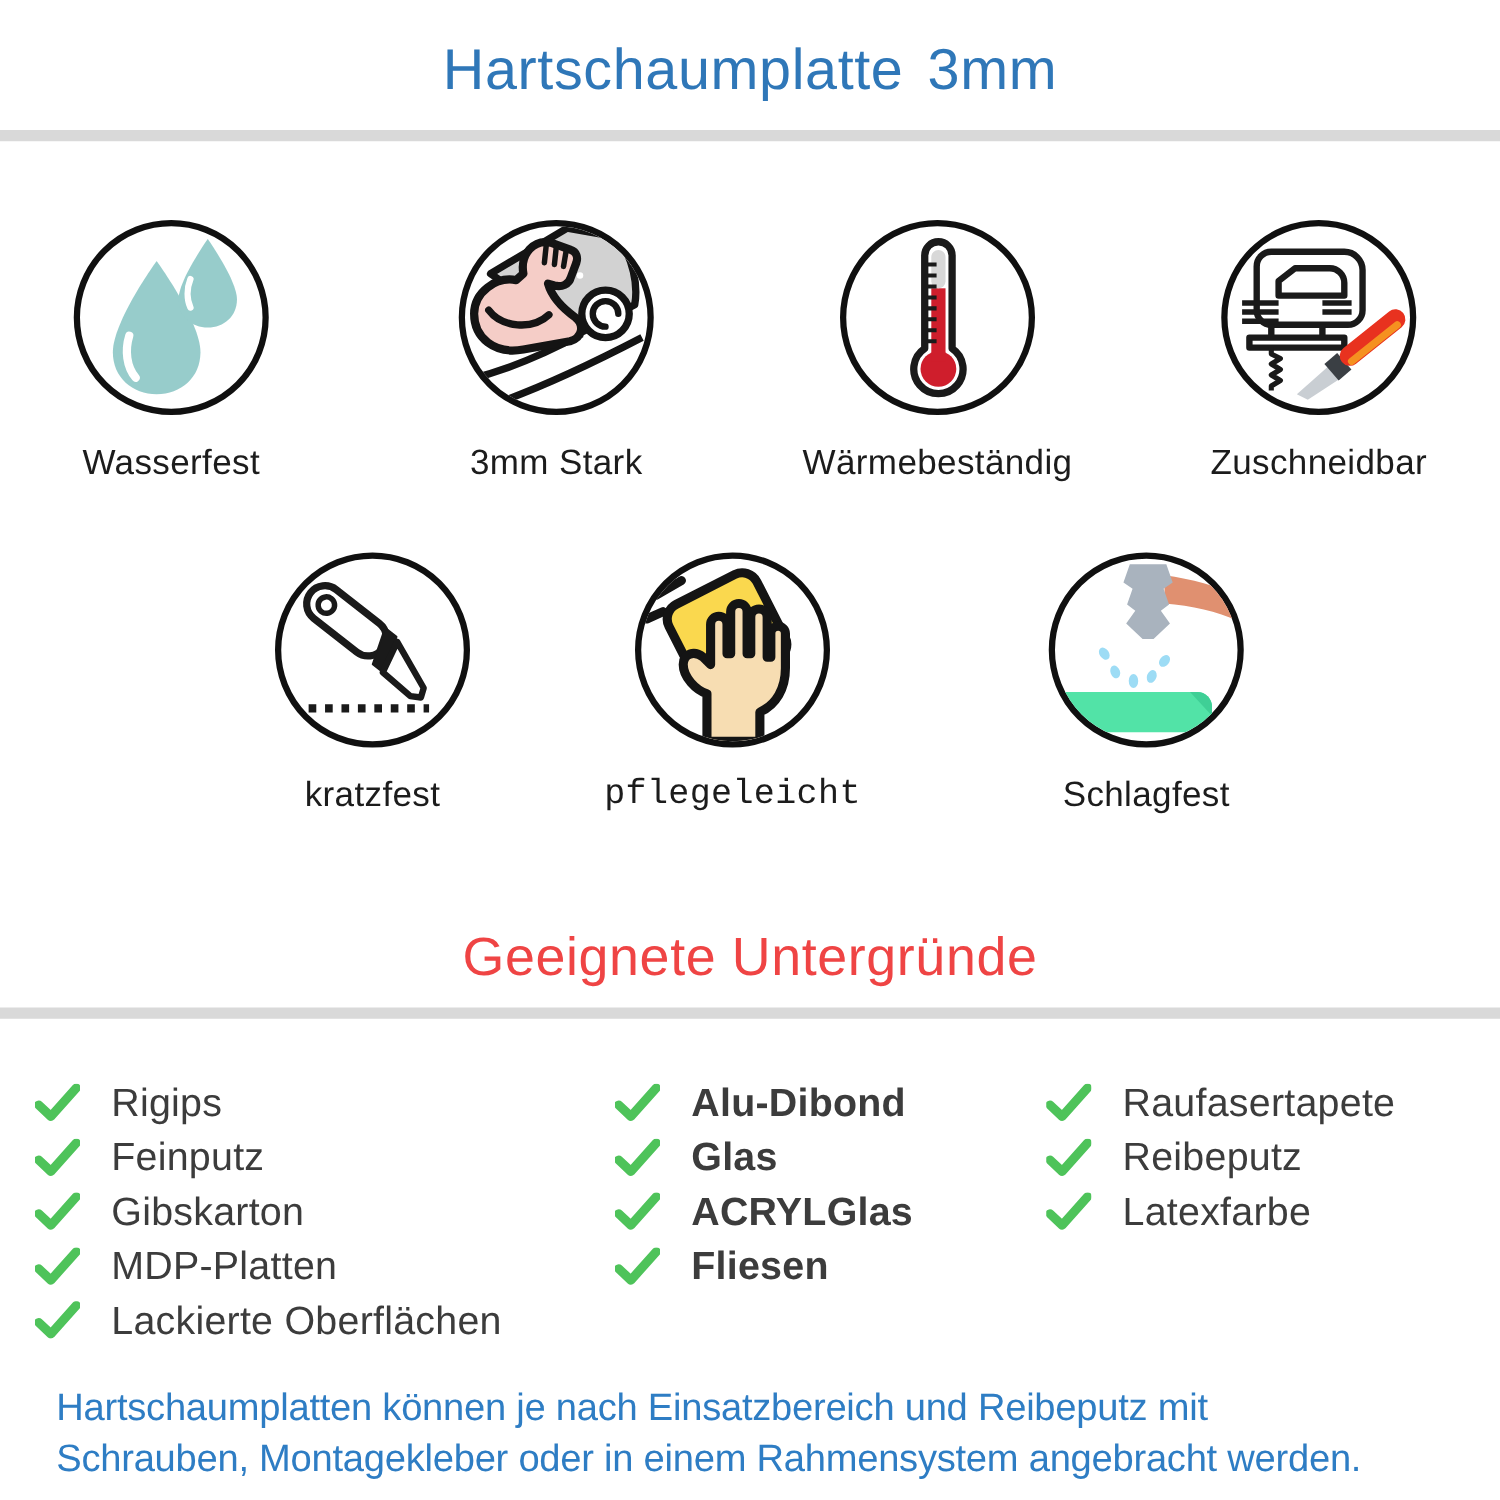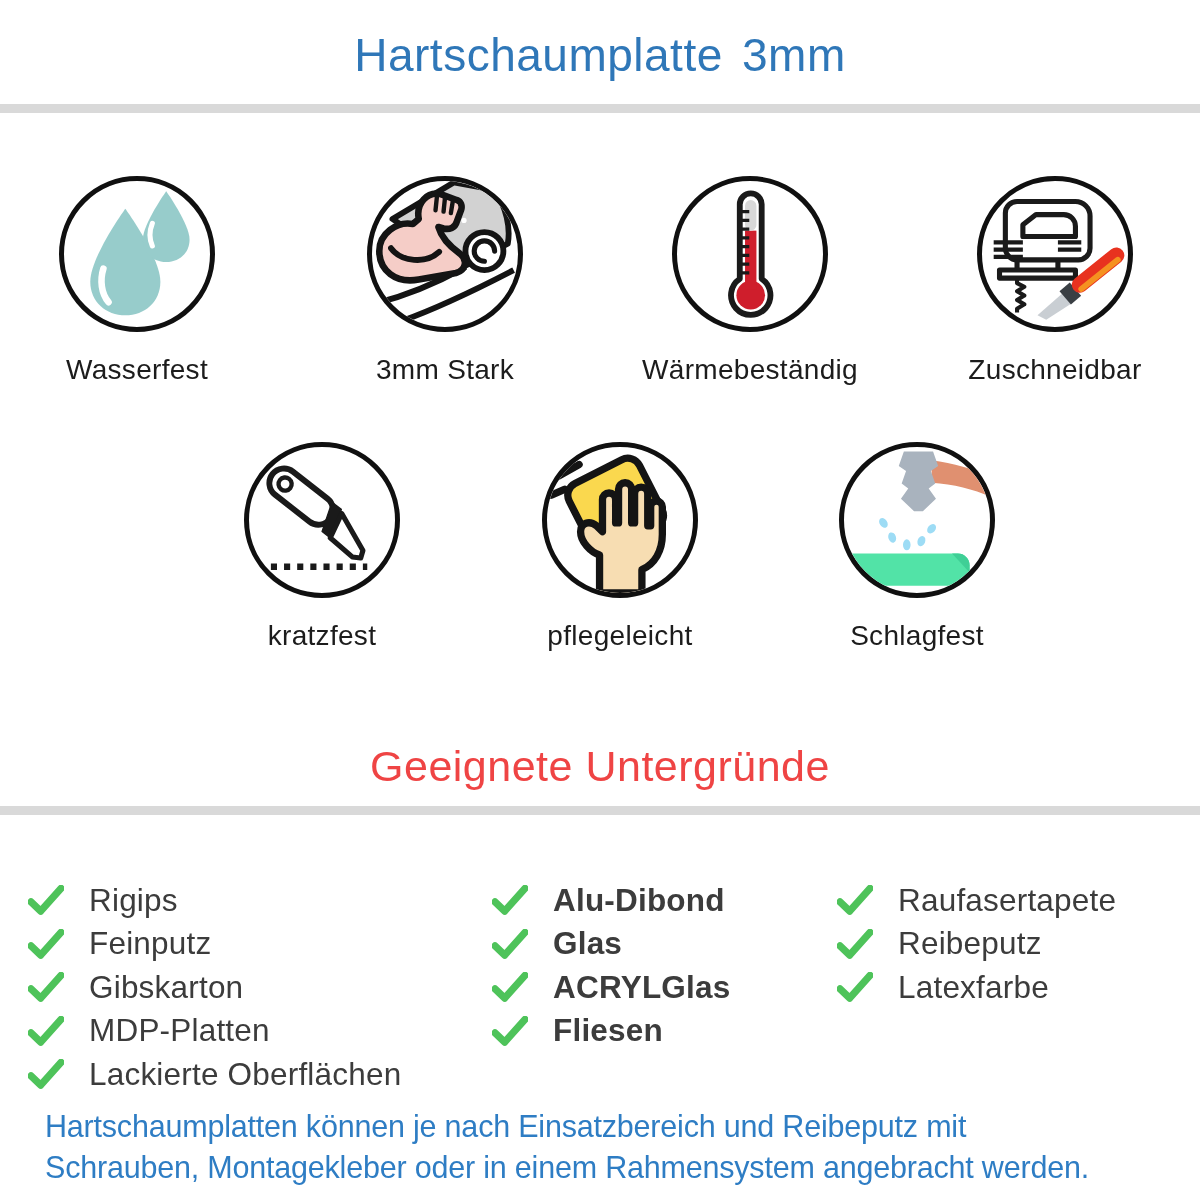--- a/index.html
+++ b/index.html
@@ -27,21 +27,21 @@
   .icon-circle svg { width:100%; height:100%; display:block; }
   .feature-label {
     margin-top:22px; font-size:28px; color:#1c1c1c; letter-spacing:0.3px;
   }
 
   .section-heading {
     position:absolute; top:742px; left:0; width:100%;
     text-align:center; font-size:43px; color:#ef4444; letter-spacing:0.5px;
   }
 
-  .substrate-col { position:absolute; top:882px;text-align:right; }
+  .substrate-col { position:absolute; top:864px;text-align:right; }
   .substrate-item {
     display:flex; align-items:center; height:36px; margin-bottom:7.5px;
   }
   .substrate-item .check { width:36px; height:30px; flex:0 0 36px; }
   .substrate-item .item-text {
     margin-left:25px; font-size:31.5px; color:#3c3c3c; letter-spacing:0.2px;
     white-space:nowrap;
   }
   .col1 { left:28px; }
   .col2 { left:492px;font-weight:bold; }
@@ -118,36 +118,36 @@
         </g>
         <polygon points="38,92 55,77 61,84 44,95" fill="#c9ced3"></polygon>
         <line x1="57" y1="80" x2="64" y2="74" stroke="#3a3f44" stroke-width="12"></line>
         <line x1="67" y1="71" x2="92" y2="51" stroke="#e8321f" stroke-width="11" stroke-linecap="round"></line>
         <line x1="68" y1="74" x2="93" y2="54" stroke="#f59120" stroke-width="4" stroke-linecap="round"></line>
       </svg>
     </div>
     <div class="feature-label">Zuschneidbar</div>
   </div>
 
-  <div class="feature" style="top:442px; left:172px;">
+  <div class="feature" style="top:442px; left:148px;">
     <div class="icon-circle">
       <svg viewBox="0 0 100 100">
         <g transform="rotate(38 46 42)" stroke="#1a1a1a" stroke-linejoin="round">
           <rect x="8" y="32" width="50" height="20" rx="10" fill="#fff" stroke-width="4"></rect>
           <circle cx="19" cy="42" r="4.5" fill="#fff" stroke-width="3"></circle>
           <polygon points="52,32 60,32 67,52 59,52" fill="#1a1a1a" stroke-width="1"></polygon>
           <polygon points="62,34 89,45 91,50 86,53 66,52" fill="#fff" stroke-width="3.5"></polygon>
         </g>
         <line x1="15" y1="82" x2="81" y2="82" stroke="#1a1a1a" stroke-width="4.5" stroke-dasharray="4.2 4.8"></line>
       </svg>
     </div>
     <div class="feature-label">kratzfest</div>
   </div>
 
-  <div class="feature" style="top:442px; left:470px;">
+  <div class="feature" style="top:442px; left:436px;font-family:Liberation Mono, monospace;">
     <div class="icon-circle">
       <svg viewBox="0 0 100 100">
         <path d="M8,20 L22,12 M3,33 L12,29" stroke="#141414" stroke-width="5" stroke-linecap="round" fill="none"></path>
         <rect x="20" y="14" width="54" height="52" rx="9" transform="rotate(-27 47 40)" fill="#fad84e" stroke="#141414" stroke-width="5" stroke-linejoin="round"></rect>
         <path d="M36,100 V74 C30,72 23,65 23,58 C23,52 29,50 34,54 L38,58 V36 a4.5,4.5 0 0 1 9,0 V52 h2 V29 a4.5,4.5 0 0 1 9,0 V52 h2 V32 a4.5,4.5 0 0 1 9,0 V54 h2 V41 a4,4 0 0 1 8,0 V60 C79,71 74,80 65,84 V100 Z" fill="#f7ddb2" stroke="#141414" stroke-width="5" stroke-linejoin="round"></path>
       </svg>
     </div>
     <div class="feature-label">pflegeleicht</div>
   </div>
 

